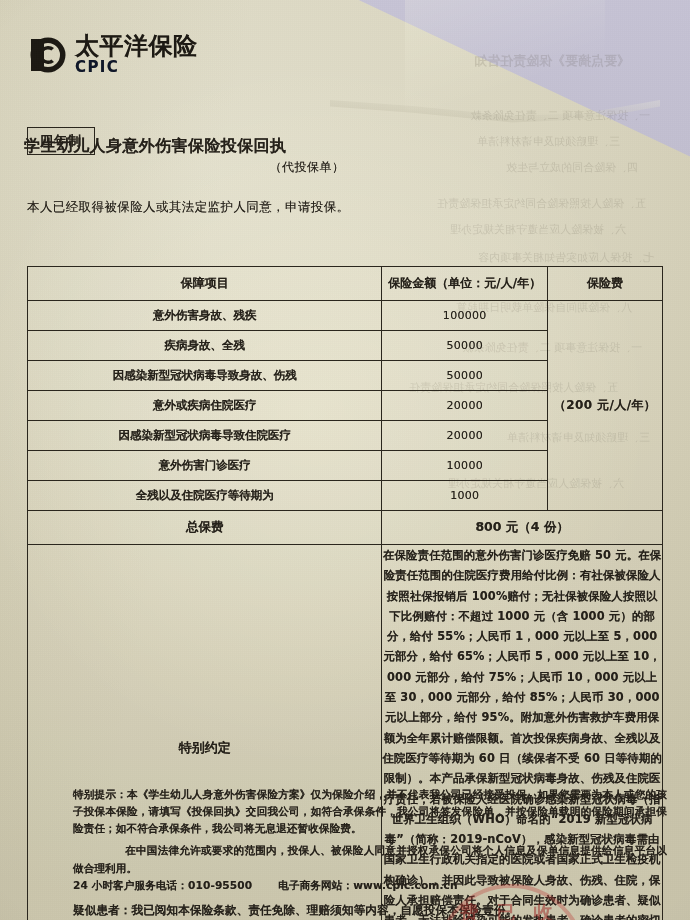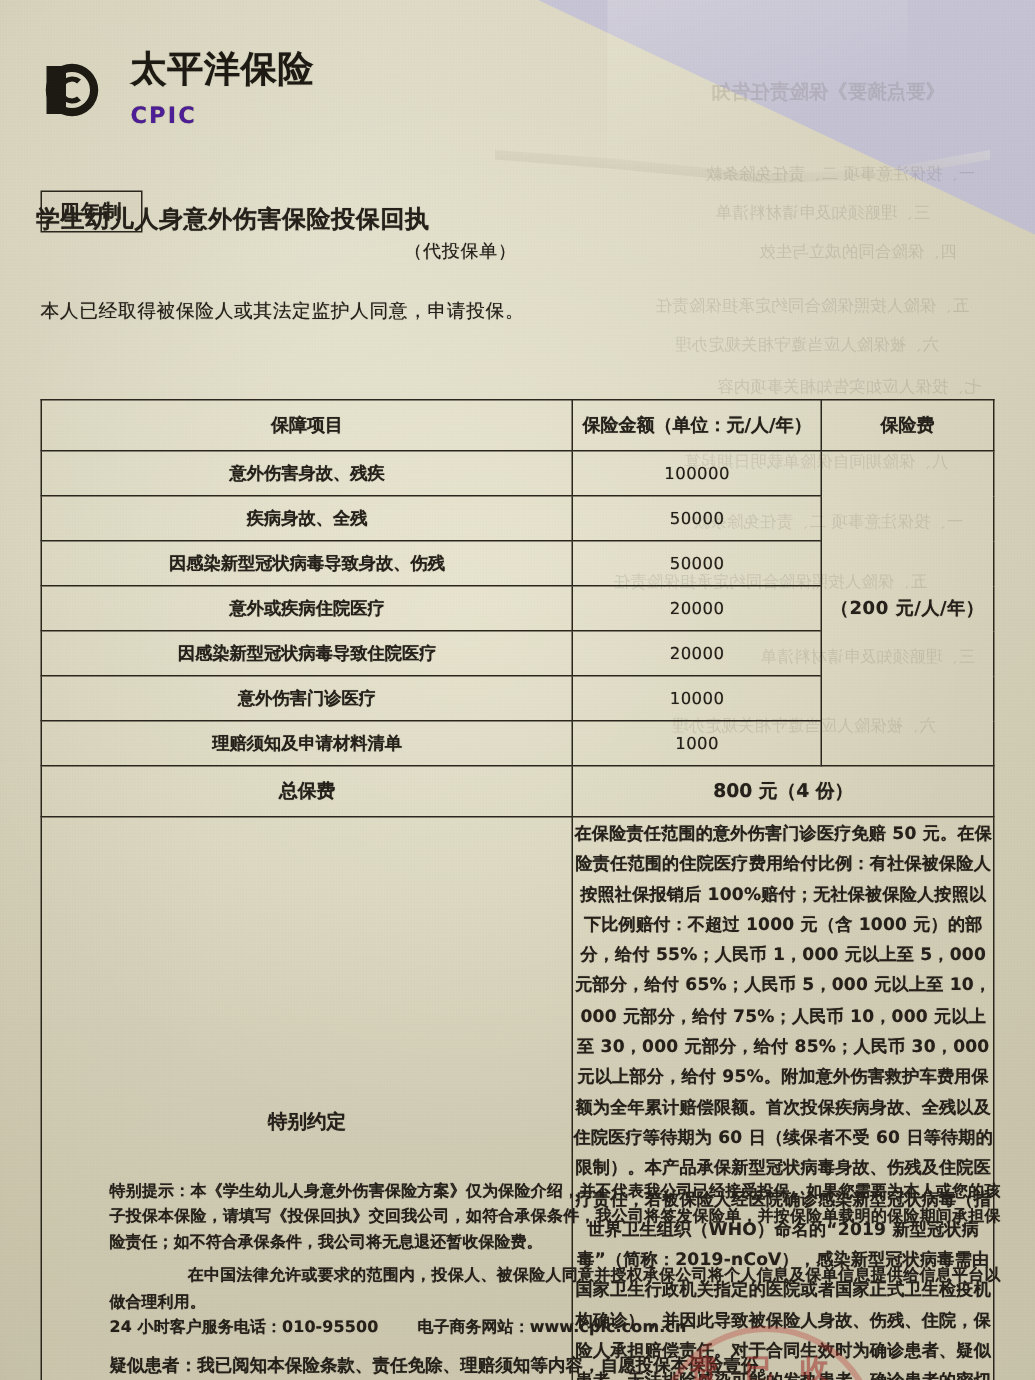--- a/index.html
+++ b/index.html
@@ -72,25 +72,25 @@
   
   #content{
     position:absolute; inset:0;
     color:#25211a;
     
     text-shadow:0 0 .6px rgba(40,35,25,.55);
     filter:blur(.18px);
   }
 
   
-  #masthead{ position:absolute; top:34px; left:28px; display:flex; align-items:center; gap:21px; }
+  #masthead{ position:absolute; top:34px; left:28px; display:flex; align-items:center; gap:9px; }
   #logo-mark{ width:38px; height:38px; position:relative; }
   #brand-block{ line-height:1; }
   #brand-cn{ font-size:24px; font-weight:bold; letter-spacing:.5px; color:#1d1a14; }
-  #brand-en{ font-size:15px; font-weight:bold; letter-spacing:1.4px; color:#4c1d95; margin-top:12px; }
+  #brand-en{ font-size:15px; font-weight:bold; letter-spacing:1.4px; color:#0f172a; margin-top:2px; }
 
   
   #term-badge{
     position:absolute; top:127px; left:27px;
     border:1.4px solid #2a261d; padding:4px 12px;
     font-size:13px; font-weight:bold; letter-spacing:1px;
     background:rgba(0,0,0,.015);
     text-align:right;
   }
 
@@ -273,21 +273,21 @@
       </tr>
       <tr class="item-row">
         <td>因感染新型冠状病毒导致住院医疗</td>
         <td class="amount">20000</td>
       </tr>
       <tr class="item-row">
         <td>意外伤害门诊医疗</td>
         <td class="amount">10000</td>
       </tr>
       <tr class="item-row">
-        <td>理赔须知及申请材料清单</td>
+        <td>全残以及住院医疗等待期为</td>
         <td class="amount">1000</td>
       </tr>
 
       <tr class="total-row">
         <td>总保费</td>
         <td class="total-value" colspan="2">800 元（4 份）</td>
       </tr>
 
       <tr class="special-row">
         <td class="special-label">特别约定</td>

